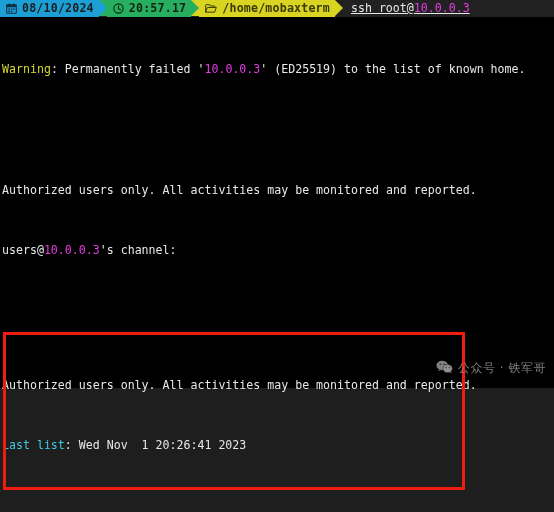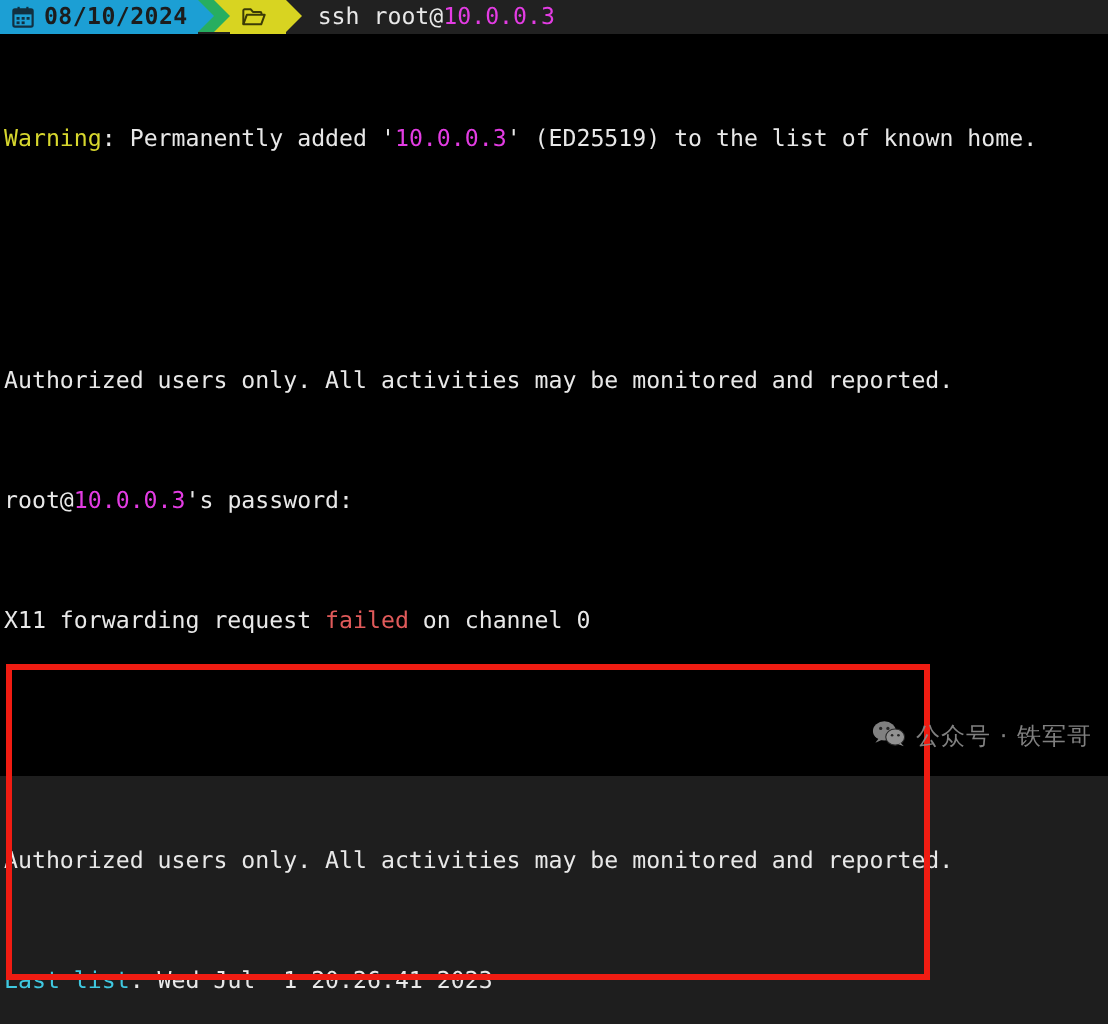--- a/index.html
+++ b/index.html
@@ -58,20 +58,21 @@
   }
   .a1 { border-left-color: #1c9fd4; background: #27ae60; }
   .a2 { border-left-color: #27ae60; background: #d8d421; }
   .a3 { border-left-color: #d8d421; background: #212121; }
   .plcmd {
     display: flex;
     align-items: center;
     height: 17px;
     padding-left: 8px;
     color: #e8e8e8;
+    text-decoration: underline;
   }
 
   
   .lines {
     position: absolute;
     top: 17px; left: 2px;
     width: 552px;
     white-space: pre;
   }
   .ln { height: 15.05px; line-height: 15.05px; }
@@ -125,53 +126,62 @@
           <rect x="3.3" y="8" width="2.2" height="2" fill="#123040"></rect>
           <rect x="7" y="8" width="2.2" height="2" fill="#123040"></rect>
           <rect x="10.6" y="8" width="2.2" height="2" fill="#123040"></rect>
           <rect x="3.3" y="11.2" width="2.2" height="2" fill="#123040"></rect>
           <rect x="7" y="11.2" width="2.2" height="2" fill="#123040"></rect>
         </svg>
       </span>
       <span>08/10/2024</span>
     </div>
     <div class="arrow a1"></div>
+    <div class="seg seg-time">
+      <span class="ic">
+        <svg width="11" height="11" viewBox="0 0 16 16">
+          <circle cx="8" cy="8" r="6.7" fill="none" stroke="#0d2a0d" stroke-width="1.6"></circle>
+          <path d="M8 4.2 V8.2 L10.8 9.8" fill="none" stroke="#0d2a0d" stroke-width="1.5" stroke-linecap="round"></path>
+        </svg>
+      </span>
+      <span>20:57.17</span>
+    </div>
     <div class="arrow a2"></div>
     <div class="seg seg-path">
       <span class="ic">
         <svg width="12" height="11" viewBox="0 0 18 16">
           <path d="M1 13.5 V3.2 A1 1 0 0 1 2 2.2 H6.6 L8.2 4.2 H13.6 A1 1 0 0 1 14.6 5.2 V6.2" fill="none" stroke="#3b3b07" stroke-width="1.5" stroke-linejoin="round"></path>
           <path d="M1 13.5 L3.6 6.4 H17 L14.4 13.5 Z" fill="none" stroke="#3b3b07" stroke-width="1.5" stroke-linejoin="round"></path>
         </svg>
       </span>
+      <span>/home/mobaxterm</span>
     </div>
     <div class="arrow a3"></div>
     <div class="plcmd">
       <span class="c-white">ssh root@</span>
         <span class="c-magenta">10.0.0.3</span>
     </div>
   </div>
 
   <div class="lines">
 
-    <div class="ln"><span class="c-yellow">Warning</span><span class="c-white">: Permanently added '</span><span class="c-magenta">10.0.0.3</span><span class="c-white">' (ED25519) to the list of known home.</span></div>
+    <div class="ln"><span class="c-yellow">Warning</span><span class="c-white">: Permanently failed '</span><span class="c-magenta">10.0.0.3</span><span class="c-white">' (ED25519) to the list of known home.</span></div>
 
     <div class="ln">&nbsp;</div>
 
     <div class="ln"><span class="c-white">Authorized users only. All activities may be monitored and reported.</span></div>
 
-    <div class="ln"><span class="c-white">root@</span><span class="c-magenta">10.0.0.3</span><span class="c-white">'s password:</span></div>
-
-    <div class="ln"><span class="c-white">X11 forwarding request </span><span class="c-red">failed</span><span class="c-white"> on channel 0</span></div>
+    <div class="ln"><span class="c-white">users@</span><span class="c-magenta">10.0.0.3</span><span class="c-white">'s channel:</span></div>
+
 
     <div class="ln">&nbsp;</div>
 
     <div class="ln"><span class="c-white">Authorized users only. All activities may be monitored and reported.</span></div>
 
-    <div class="ln"><span class="c-cyan">Last list</span><span class="c-white">: Wed Jul  1 20:26:41 2023</span></div>
+    <div class="ln"><span class="c-cyan">Last list</span><span class="c-white">: Wed Nov  1 20:26:41 2023</span></div>
 
     
     
 
     
 
     
 
     
 

